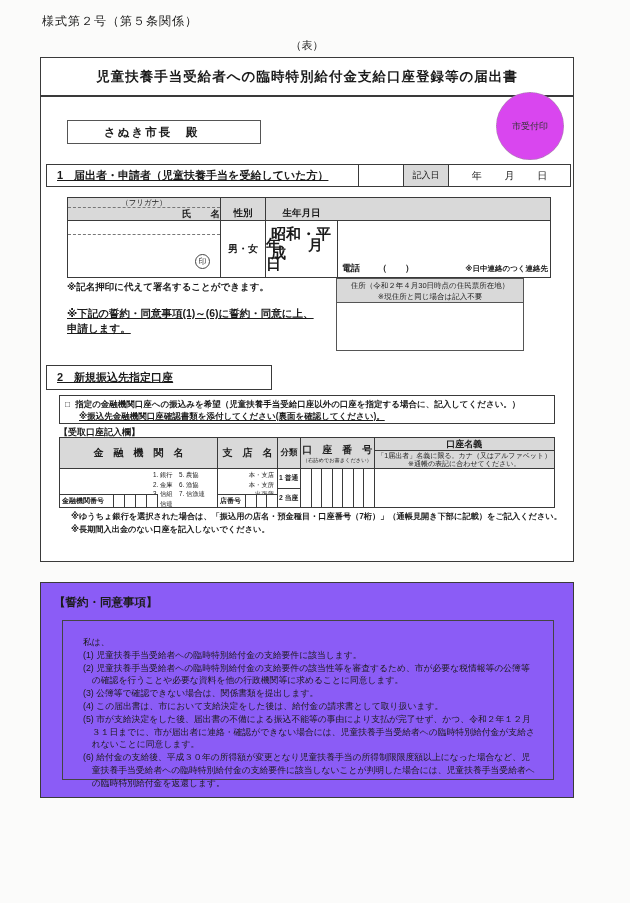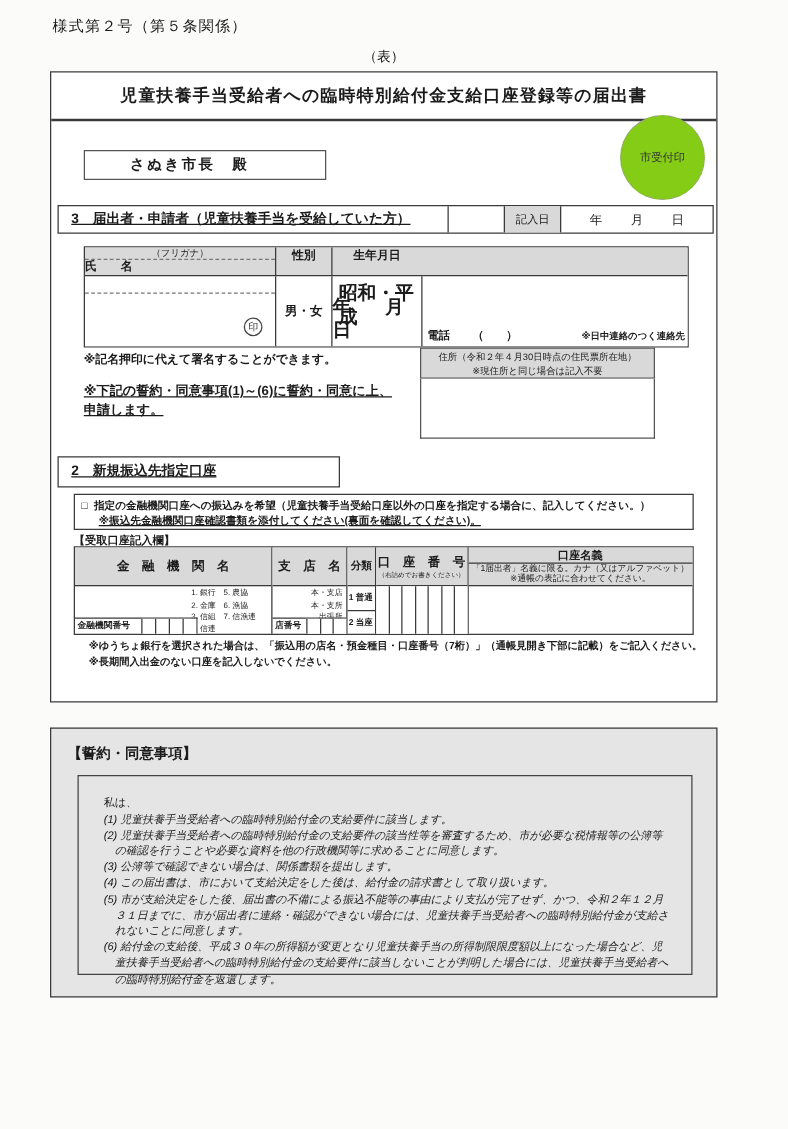--- a/index.html
+++ b/index.html
@@ -12,42 +12,42 @@
   .page { position:relative; width:630px; height:903px; background:#fbfbfa; overflow:hidden; }
 
   .form-code { position:absolute; left:42px; top:13px; font-size:12px; letter-spacing:1px; }
   .side-label { position:absolute; left:40px; top:38px; width:534px; text-align:center; font-size:11px; }
 
   .box1 { position:absolute; left:40px; top:57px; width:534px; height:505px; border:1.5px solid #3a3a3a; background:#fff; }
   .title-row { height:39px; border-bottom:2.5px solid #3a3a3a; display:flex; align-items:center; justify-content:center; }
   .title-row .t { font-size:13.5px; font-weight:bold; letter-spacing:1px; }
 
   .stamp-circle { position:absolute; left:455px; top:34px; width:68px; height:68px; border:1px dotted #999;
-    border-radius:50%; display:flex; align-items:center; justify-content:center; font-size:9px; color:#333; background:#84cc16; }
+    border-radius:50%; display:flex; align-items:center; justify-content:center; font-size:9px; color:#333; background:#d946ef; }
 
   .mayor-box { position:absolute; left:26px; top:62px; width:194px; height:24px; border:1.2px solid #555;
     font-size:11.5px; font-weight:bold; letter-spacing:2px; line-height:22px; padding-left:36px; }
 
   .sec1-row { position:absolute; left:5px; top:106px; width:525px; height:23px; border:1.2px solid #3a3a3a; display:flex; }
   .sec1-row .head { flex:0 0 311px; font-size:11px; font-weight:bold; line-height:20px; padding-left:10px;
     text-decoration:underline; white-space:nowrap; }
   .sec1-row .spacer { flex:0 0 45px; border-left:1px solid #3a3a3a; }
   .sec1-row .entry-date { flex:0 0 46px; border-left:1px solid #3a3a3a; border-right:1px solid #3a3a3a;
     background:#d9d9d9; font-size:9px; display:flex; align-items:center; justify-content:center; }
   .sec1-row .date-cell { flex:1; display:flex; align-items:center; justify-content:space-evenly; font-size:10px; }
 
   .name-table { position:absolute; left:26px; top:139px; width:484px; border:1.2px solid #3a3a3a; }
   .nt-row { display:flex; }
   .nt-row.hdr { background:#d9d9d9; height:22px; }
   .nt-row.bdy { height:57px; background:#fff; }
   .nt-c1 { flex:0 0 152px; }
   .nt-c2 { flex:0 0 45px; border-left:1px solid #3a3a3a; }
   .nt-c3 { flex:0 0 72px; border-left:1px solid #3a3a3a; }
   .nt-c4 { flex:1; border-left:1px solid #3a3a3a; }
-  .nt-row.hdr > div { display:flex; align-items:flex-start; justify-content:center; font-size:9.5px; font-weight:bold; }
+  .nt-row.hdr > div { display:flex; align-items:flex-end; justify-content:center; font-size:9.5px; font-weight:bold; }
   .nt-row.bdy { border-top:1px solid #3a3a3a; }
   .hdr-name { flex-direction:column; }
   .hdr-name .furi { font-size:7.5px; font-weight:normal; width:100%; text-align:center; border-bottom:1px dashed #777; line-height:9px; }
   .hdr-name .nm { line-height:12px; }
   .bdy-name { position:relative; }
   .furi-strip { height:14px; border-bottom:1px dashed #777; }
   .seal { position:absolute; right:10px; bottom:8px; width:15px; height:15px; border:1px solid #444; border-radius:50%;
     font-size:8px; display:flex; align-items:center; justify-content:center; color:#333; }
   .bdy-gender { display:flex; align-items:center; justify-content:center; font-size:10px; font-weight:bold; }
   .bdy-birth { position:relative; font-size:15px; font-weight:bold; padding:4px 0 0 5px; }
@@ -99,25 +99,25 @@
   .branch-strip { position:absolute; left:0; right:0; bottom:0; height:13px; border-top:1px solid #3a3a3a; display:flex; }
   .branch-strip .lbl { flex:0 0 27px; font-size:7px; font-weight:bold; line-height:12px; padding-left:2px; white-space:nowrap; }
   .class-cells { display:flex; flex-direction:column; height:100%; }
   .class-cell { flex:1; font-size:6.8px; font-weight:bold; display:flex; align-items:center; padding-left:1px; white-space:nowrap; }
   .class-cell + .class-cell { border-top:1px solid #3a3a3a; }
   .acct-digits { display:flex; height:100%; }
   .acct-digits .digit:first-child { border-left:none; }
 
   .bank-notes { position:absolute; left:30px; top:452px; font-size:8.2px; font-weight:bold; line-height:13px; white-space:nowrap; }
 
-  .box2 { position:absolute; left:40px; top:582px; width:534px; height:216px; border:1.5px solid #3a3a3a; background:#e5e5e5; }
+  .box2 { position:absolute; left:40px; top:582px; width:534px; height:216px; border:1.5px solid #3a3a3a; background:#8b5cf6; }
   .box2 .hd { position:absolute; left:13px; top:12px; font-size:11.5px; font-weight:bold; }
   .pledge-inner { position:absolute; left:21px; top:37px; width:492px; height:160px; border:1.2px solid #444;
     padding:15px 16px 0 20px; font-size:8.8px; line-height:12.8px; }
-  .pledge-items div { padding-left:1em; text-indent:-1em;font-style:italic; }
+  .pledge-items div { padding-left:1em; text-indent:-1em; }
 </style>
 </head>
 <body>
 
 <div class="page">
 
   <div class="form-code">様式第２号（第５条関係）</div>
   <div class="side-label">（表）</div>
 
   <div class="box1">
@@ -125,21 +125,21 @@
       <span class="t">児童扶養手当受給者への臨時特別給付金支給口座登録等の届出書</span>
     </div>
 
     <div class="stamp-circle">
       <span>市受付印</span>
     </div>
 
     <div class="mayor-box">さぬき市長　殿</div>
 
     <div class="sec1-row">
-      <div class="head">3　届出者・申請者（児童扶養手当を受給していた方）</div>
+      <div class="head">1　届出者・申請者（児童扶養手当を受給していた方）</div>
       <div class="spacer"></div>
       <div class="entry-date">記入日</div>
       <div class="date-cell">
         <span>年</span>
         <span>月</span>
         <span>日</span>
       </div>
     </div>
 
     <div class="name-table">

